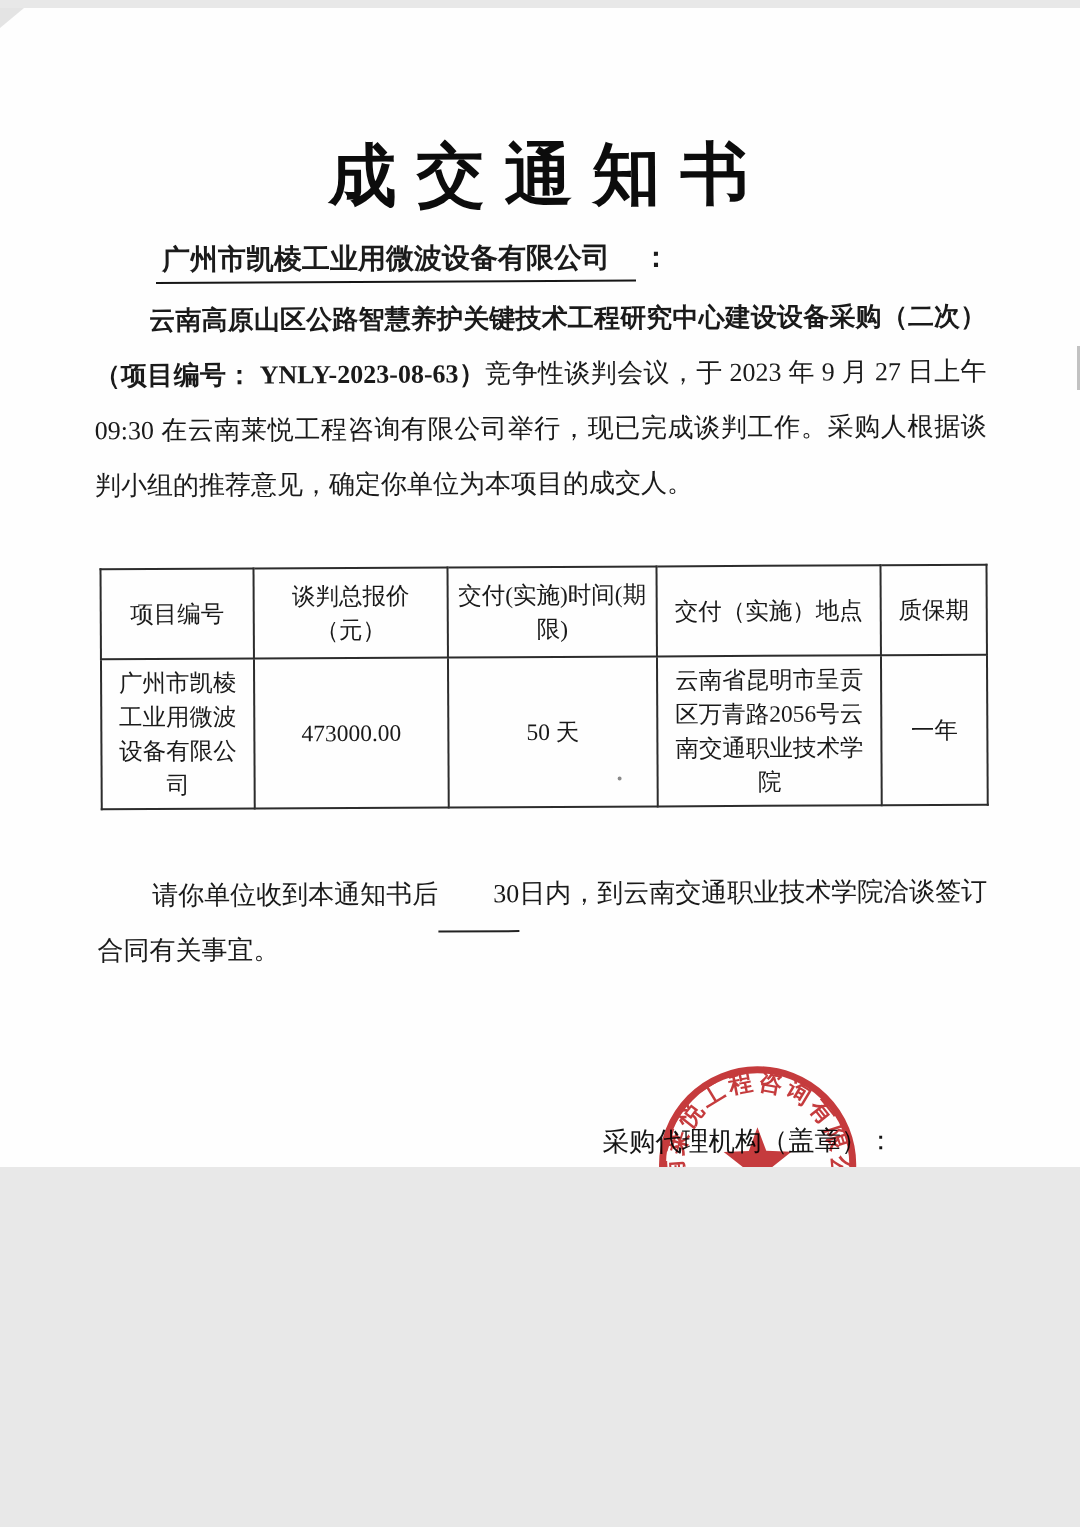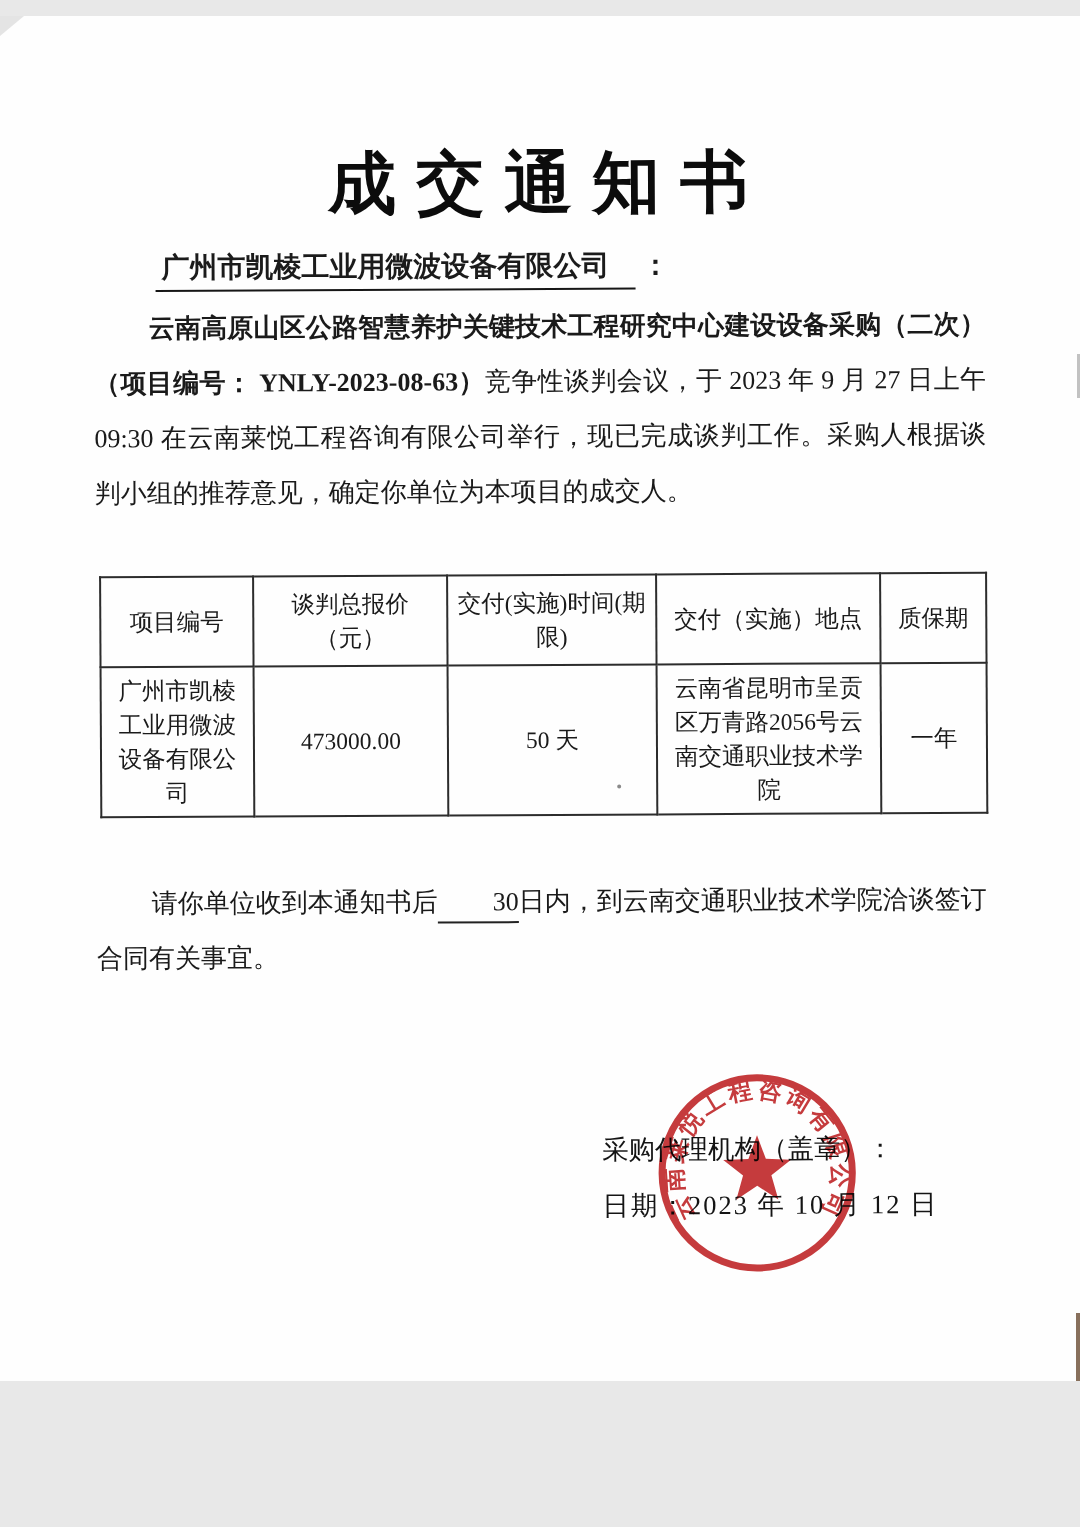--- a/index.html
+++ b/index.html
@@ -1,18 +1,18 @@
 <!DOCTYPE html>
 <html><head>
 <meta charset="utf-8">
 <style>
   html,body{margin:0;padding:0;}
   body{background:#e8e8e8;}
   .page{
-    position:relative; width:1080px; height:1365px; margin:16px auto;
+    position:relative; width:1080px; height:1159px; margin:8px auto;
     background:#fefefe; overflow:hidden;
     font-family:"Liberation Serif","DejaVu Serif",serif;
     color:#1b1b1b;
   }
   .scan{ position:absolute; inset:0; transform:rotate(-0.3deg); transform-origin:50% 40%; }
 
   .doc-title{
     position:absolute; top:122px; left:0; width:100%;
     text-align:center; font-size:68px; font-weight:bold; color:#0c0c0c;
     letter-spacing:20px; text-indent:20px; white-space:nowrap;
@@ -39,21 +39,21 @@
     border:2.5px solid #2c2c2c; text-align:center; vertical-align:middle;
     font-size:23.5px; line-height:34px; padding:4px 6px; color:#1a1a1a;
     overflow:hidden;
   }
   table.grid tr.hdr td{ height:80px; }
   table.grid tr.datarow td{ height:140px; }
   .preline{ white-space:pre-line; }
 
   .blank-num{
     display:inline-block; min-width:76px; text-align:center;
-    border-bottom:2px solid #222; padding-bottom:1px;
+    border-bottom:2px solid #222; padding-bottom:18px;
   }
 
   .sigline{ position:absolute; left:599px; font-size:26.5px; white-space:nowrap; color:#141414;}
 
   .stamp{
     position:absolute; left:645px; top:1049px; width:218px; height:218px;
     mix-blend-mode:multiply; opacity:0.92; pointer-events:none;
   }
 
   .speck{ position:absolute; width:4px; height:4px; background:#8a8a8a; border-radius:50%; }

